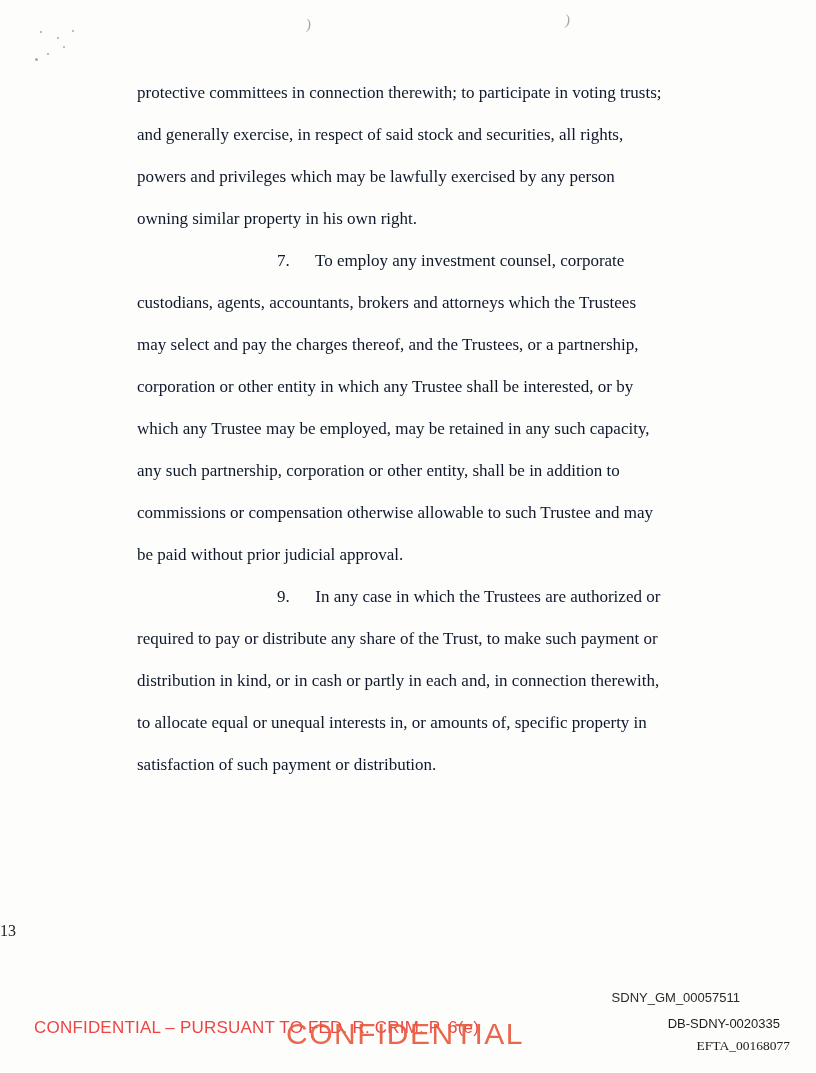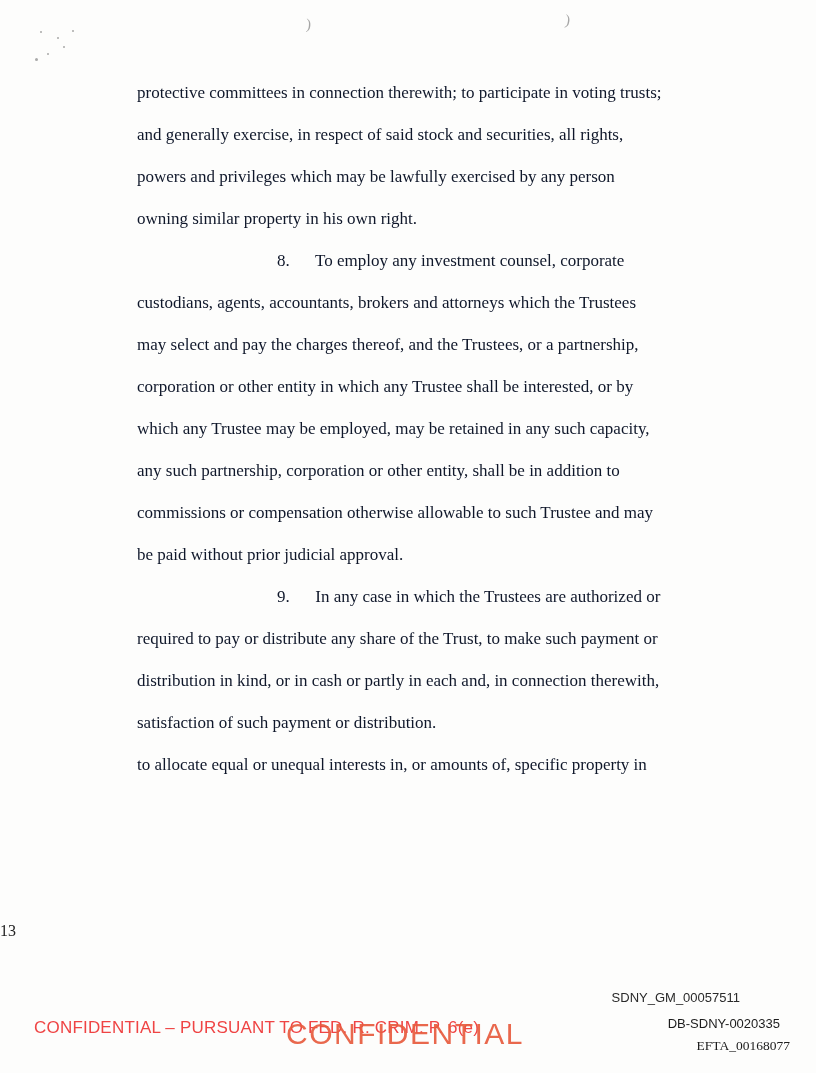--- a/index.html
+++ b/index.html
@@ -124,36 +124,36 @@
   <div class="body-text">
 
     <div class="para">
       <div class="line">protective committees in connection therewith; to participate in voting trusts;</div>
       <div class="line">and generally exercise, in respect of said stock and securities, all rights,</div>
       <div class="line">powers and privileges which may be lawfully exercised by any person</div>
       <div class="line">owning similar property in his own right.</div>
     </div>
 
     <div class="para">
-      <div class="line indent">8.      To employ any investment counsel, corporate</div>
+      <div class="line indent">7.      To employ any investment counsel, corporate</div>
       <div class="line">custodians, agents, accountants, brokers and attorneys which the Trustees</div>
       <div class="line">may select and pay the charges thereof, and the Trustees, or a partnership,</div>
       <div class="line">corporation or other entity in which any Trustee shall be interested, or by</div>
       <div class="line">which any Trustee may be employed, may be retained in any such capacity,</div>
       <div class="line">any such partnership, corporation or other entity, shall be in addition to</div>
       <div class="line">commissions or compensation otherwise allowable to such Trustee and may</div>
       <div class="line">be paid without prior judicial approval.</div>
     </div>
 
     <div class="para">
       <div class="line indent">9.      In any case in which the Trustees are authorized or</div>
       <div class="line">required to pay or distribute any share of the Trust, to make such payment or</div>
       <div class="line">distribution in kind, or in cash or partly in each and, in connection therewith,</div>
+      <div class="line">to allocate equal or unequal interests in, or amounts of, specific property in</div>
       <div class="line">satisfaction of such payment or distribution.</div>
-      <div class="line">to allocate equal or unequal interests in, or amounts of, specific property in</div>
     </div>
 
   </div>
 
   <div class="page-number">13</div>
 
   <div class="bates-top">SDNY_GM_00057511</div>
 
   <div class="footer-left-notice">CONFIDENTIAL – PURSUANT TO FED. R. CRIM. P. 6(e)</div>
 

